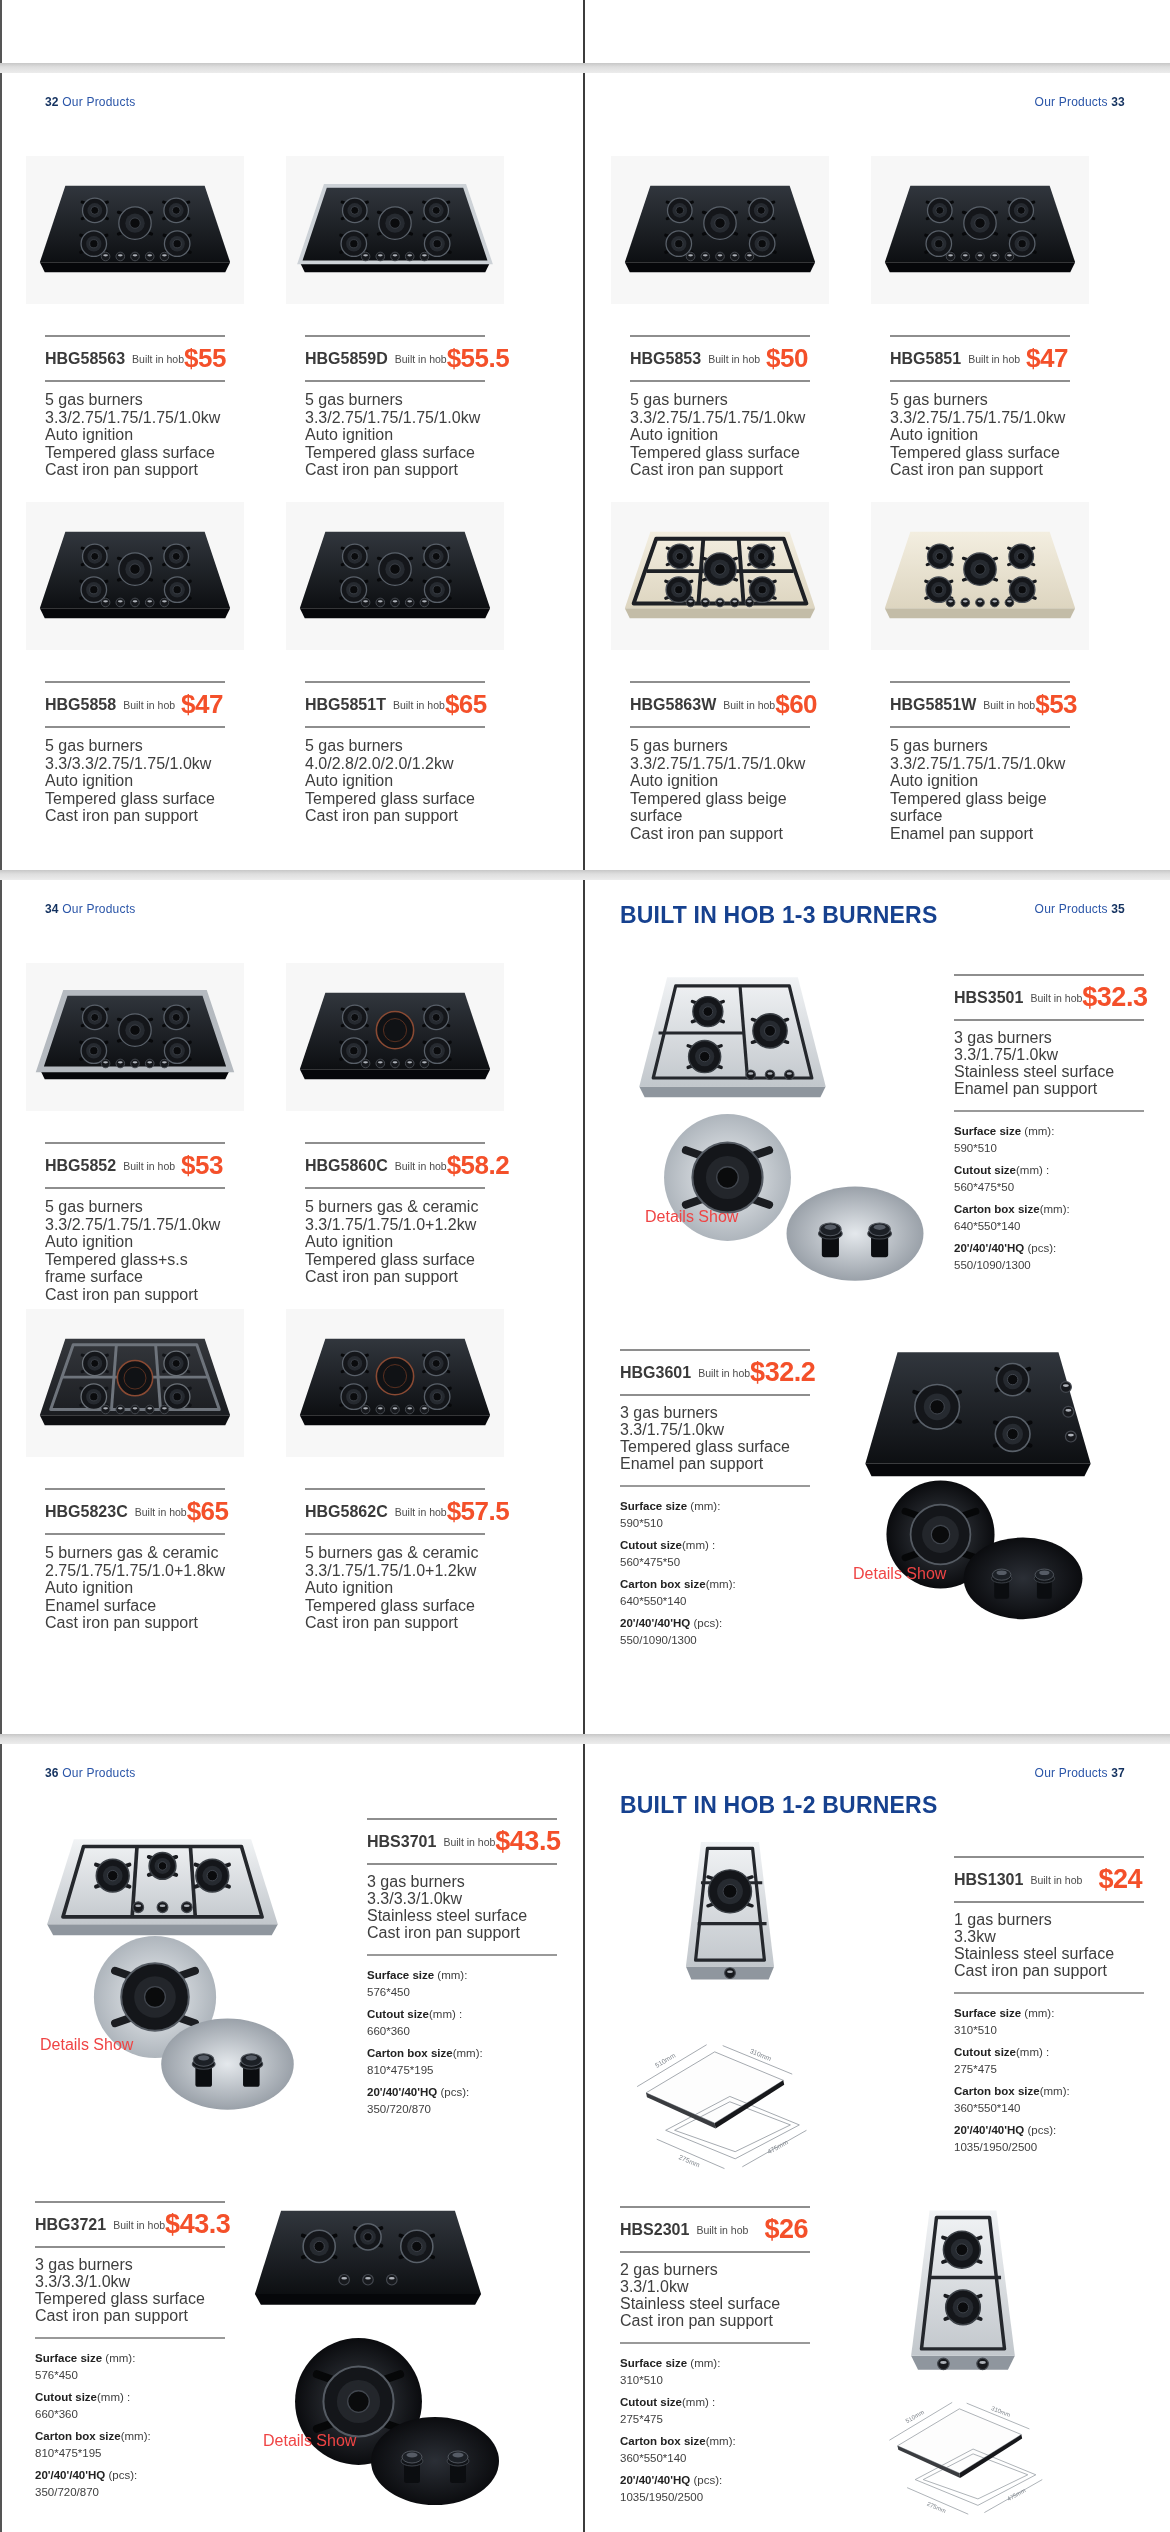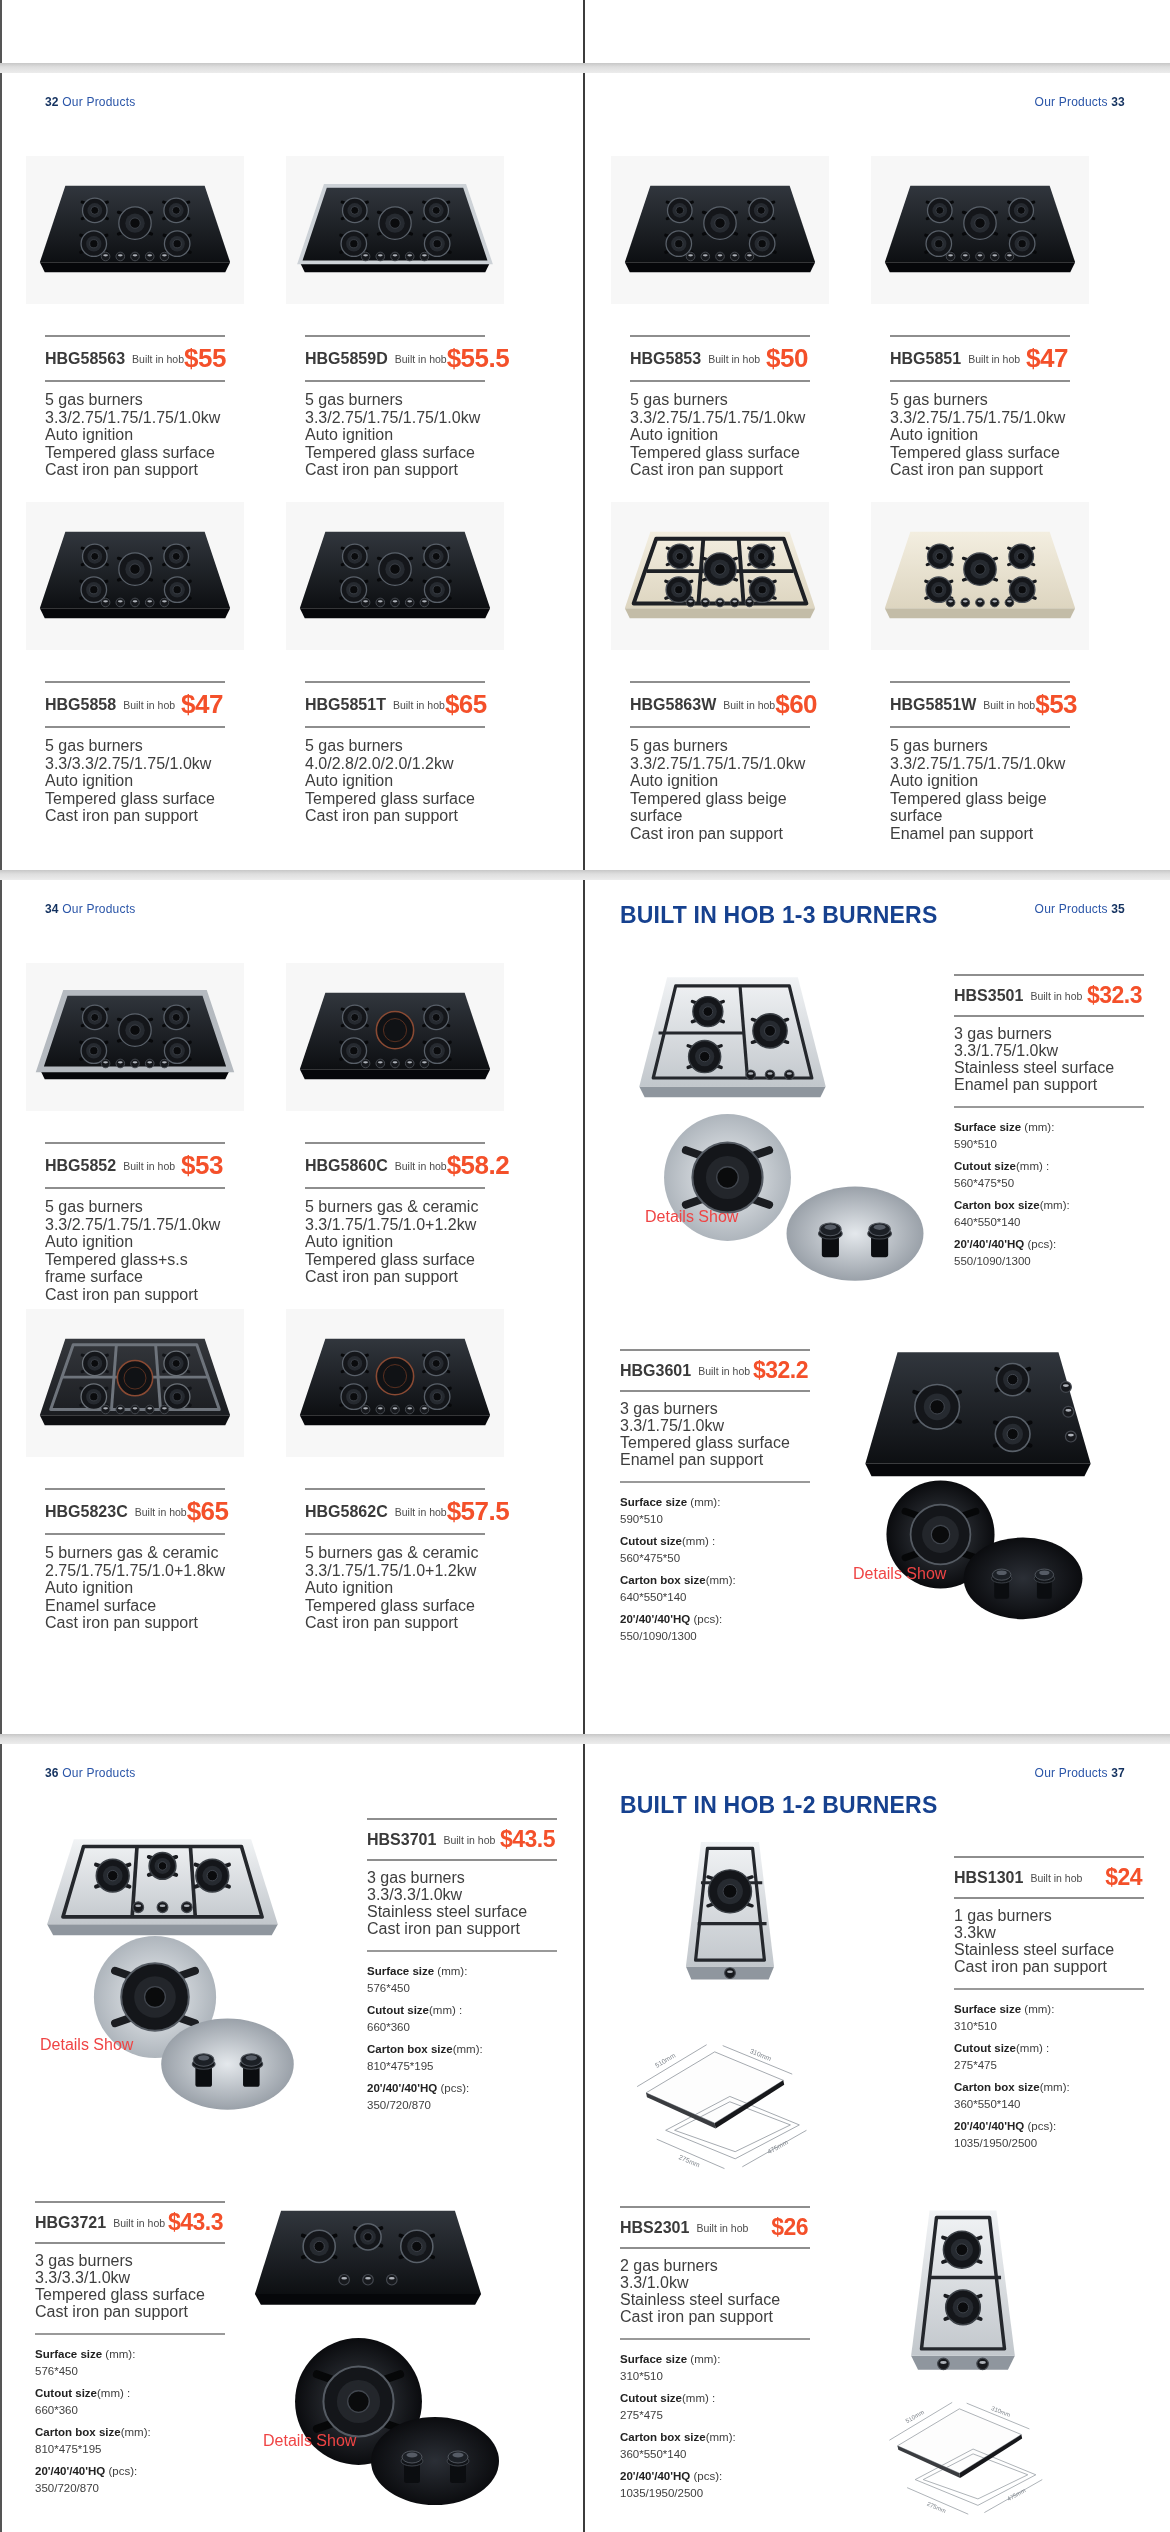--- a/index.html
+++ b/index.html
@@ -41,21 +41,21 @@
   .pg35 .b0{top:80px;height:340px}.pg35 .b1{top:455px;height:340px}
   .pg36 .b0{top:70px;height:345px}.pg36 .b1{top:450px;height:340px}
   .pg37 .b0{top:85px;height:370px}.pg37 .b1{top:455px;height:340px}
   .media{flex:1;position:relative;}
   .scol{width:190px;flex:none;}
   .pg35 .scol{margin-top:14px}
   .pg36 .b0 .scol{margin-top:4px}
   .pg36 .b1 .scol{margin-top:7px}
   .pg37 .b0 .scol{margin-top:27px}
   .pg37 .b1 .scol{margin-top:7px}
-  .scol .price{font-size:23px;}
+  .scol .price{font-size:27px;}
   .scol .feats{margin-top:8px;line-height:17px;}
   .sdiv{border-top:2px solid #999;margin-top:13px;}
   .specs{padding-top:12px;font-size:11.5px;color:var(--body);line-height:15px;}
   .spec b{color:#222;}
   .sv{margin:2px 0 7px;}
   .m-abs{position:absolute;}
   .m-abs svg{display:block;width:100%;height:auto;}
   .m-label{position:absolute;font-size:16px;font-weight:normal;color:#ef4444;white-space:nowrap;}
 </style>
 </head>

